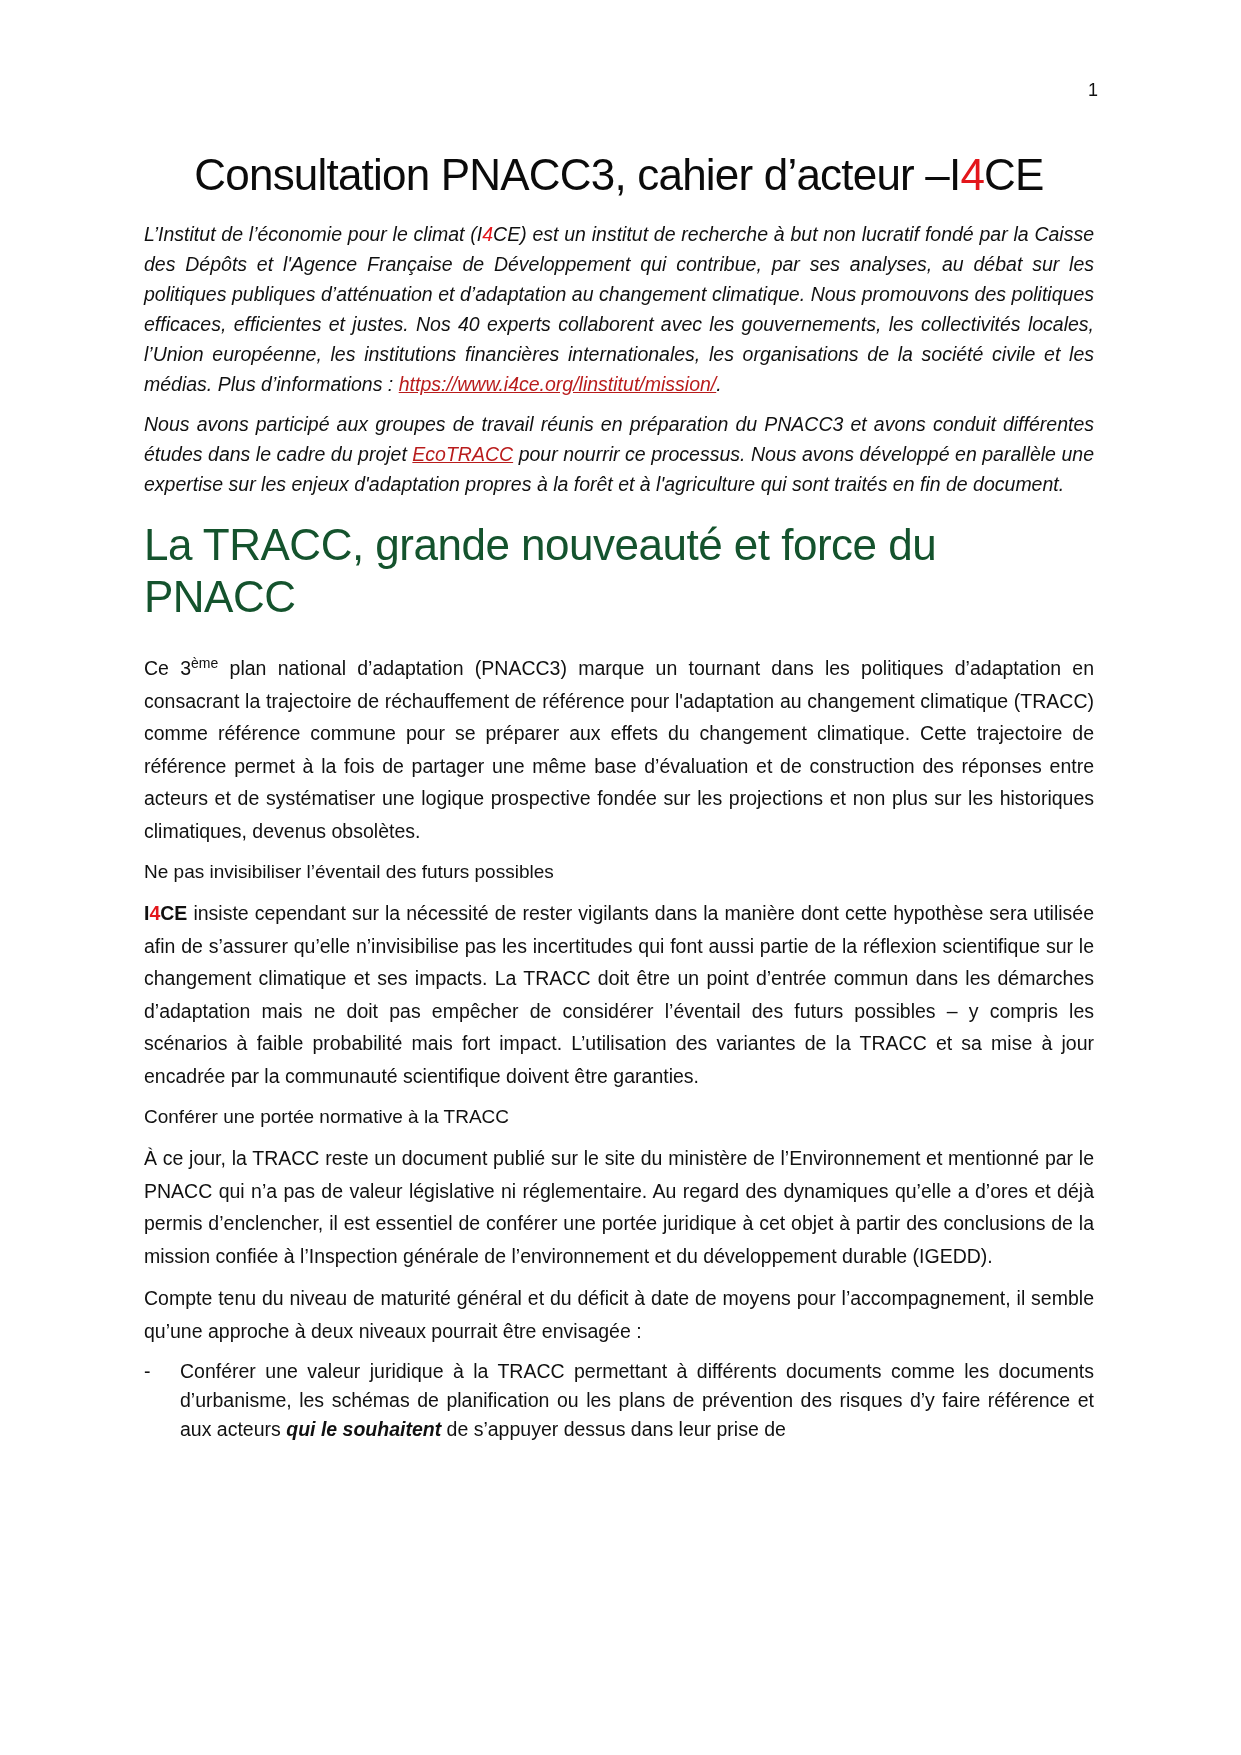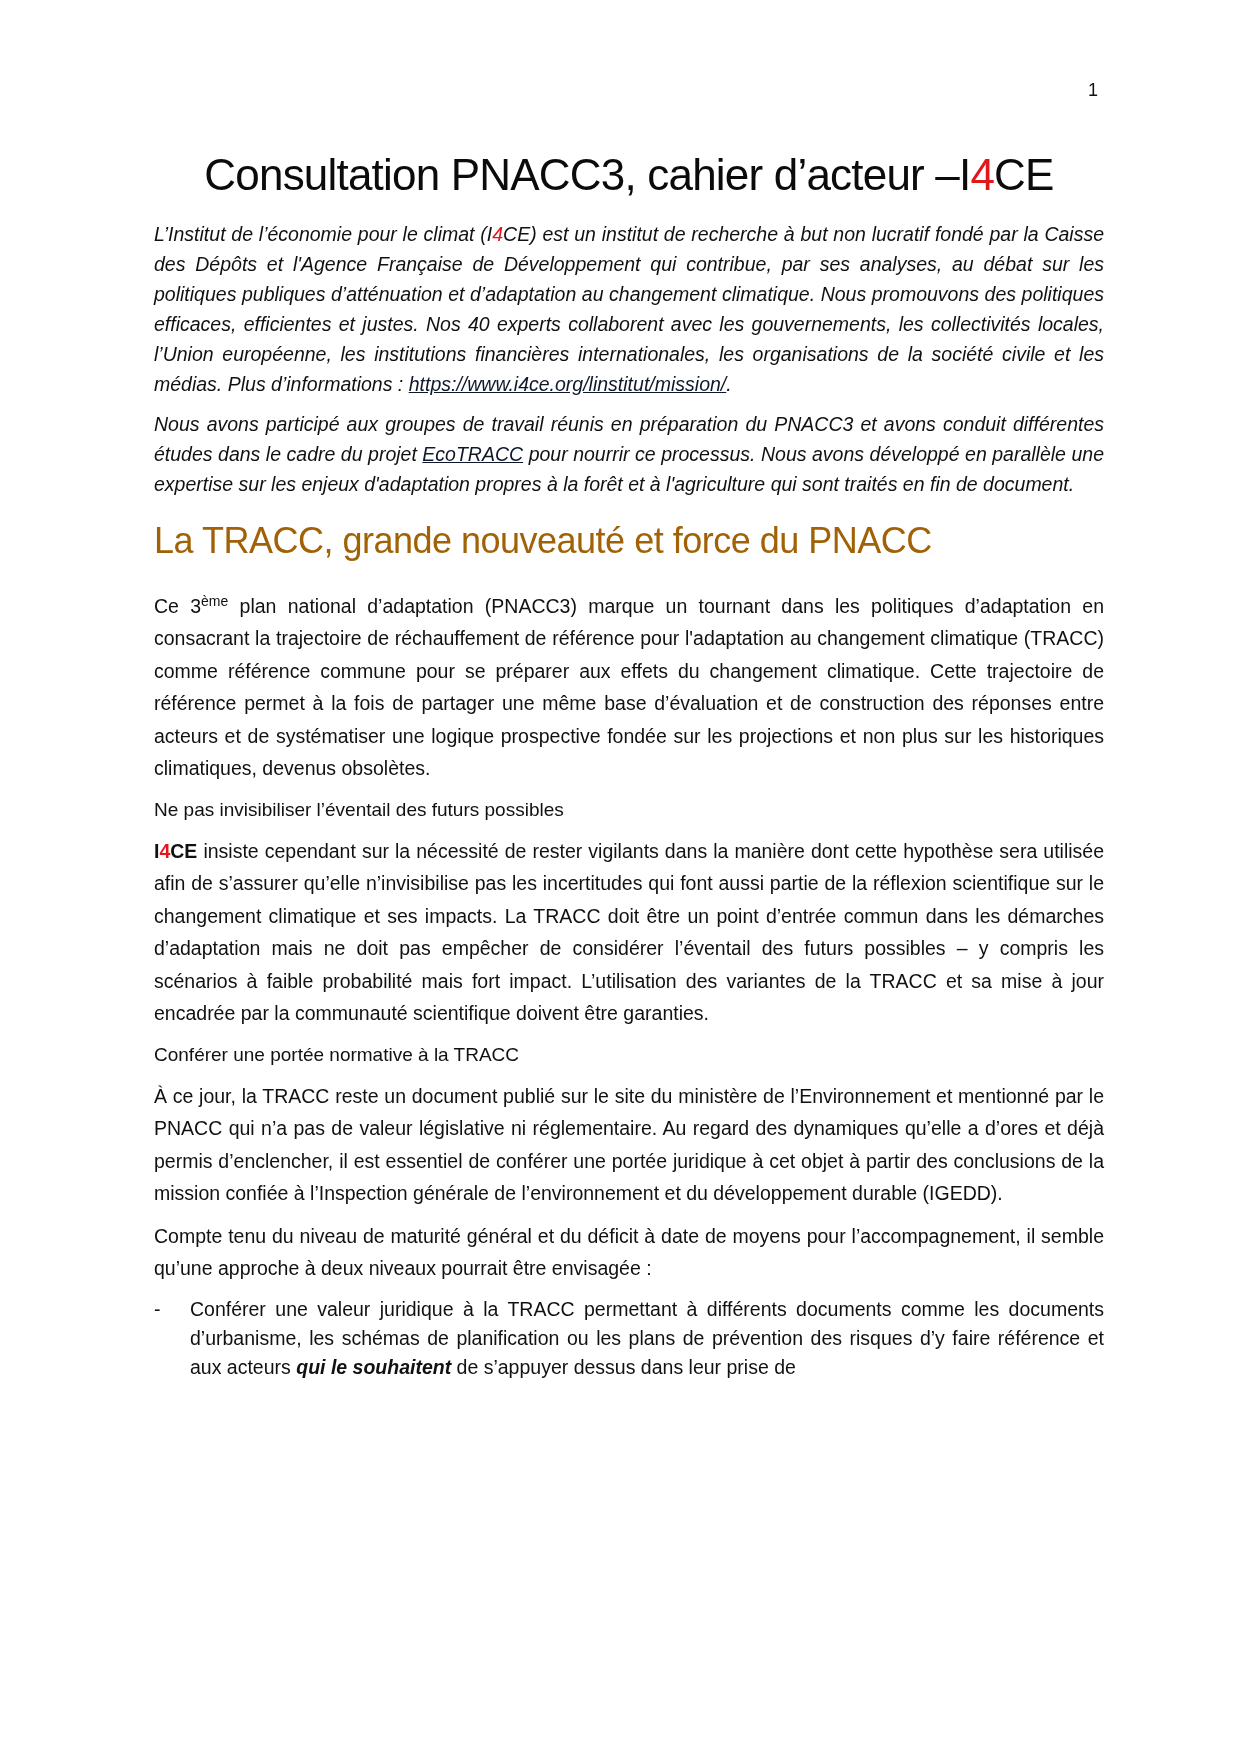--- a/index.html
+++ b/index.html
@@ -17,21 +17,21 @@
     }
     .page-number {
       position: absolute;
       top: 80px;
       right: 143px;
       font-size: 18px;
       color: #111;
     }
     .content {
       position: absolute;
-      left: 154px;
+      left: 144px;
       top: 150px;
       width: 950px;
     }
     .doc-title {
       font-size: 44px;
       font-weight: normal;
       text-align: center;
       margin: 0 0 18px 0;
       letter-spacing: -0.8px;
       color: #0b0b0b;
@@ -40,27 +40,27 @@
     .red { color: #e3161b; }
     .intro {
       font-style: italic;
       font-size: 19.5px;
       line-height: 30px;
       text-align: justify;
       margin: 0 0 10px 0;
     }
     .intro .brand { font-weight: normal; font-style: italic; }
     a.link {
-      color: #0f172a;
+      color: #b91c1c;
       text-decoration: underline;
     }
     .section-heading {
-      font-size: 36px;
+      font-size: 44px;
       font-weight: normal;
-      color: #a16207;
+      color: #14532d;
       margin: 20px 0 28px 0;
       letter-spacing: -0.5px;
       line-height: 1.2;
     }
     .body-p {
       font-size: 19.5px;
       line-height: 32.5px;
       text-align: justify;
       margin: 0 0 10px 0;
     }

